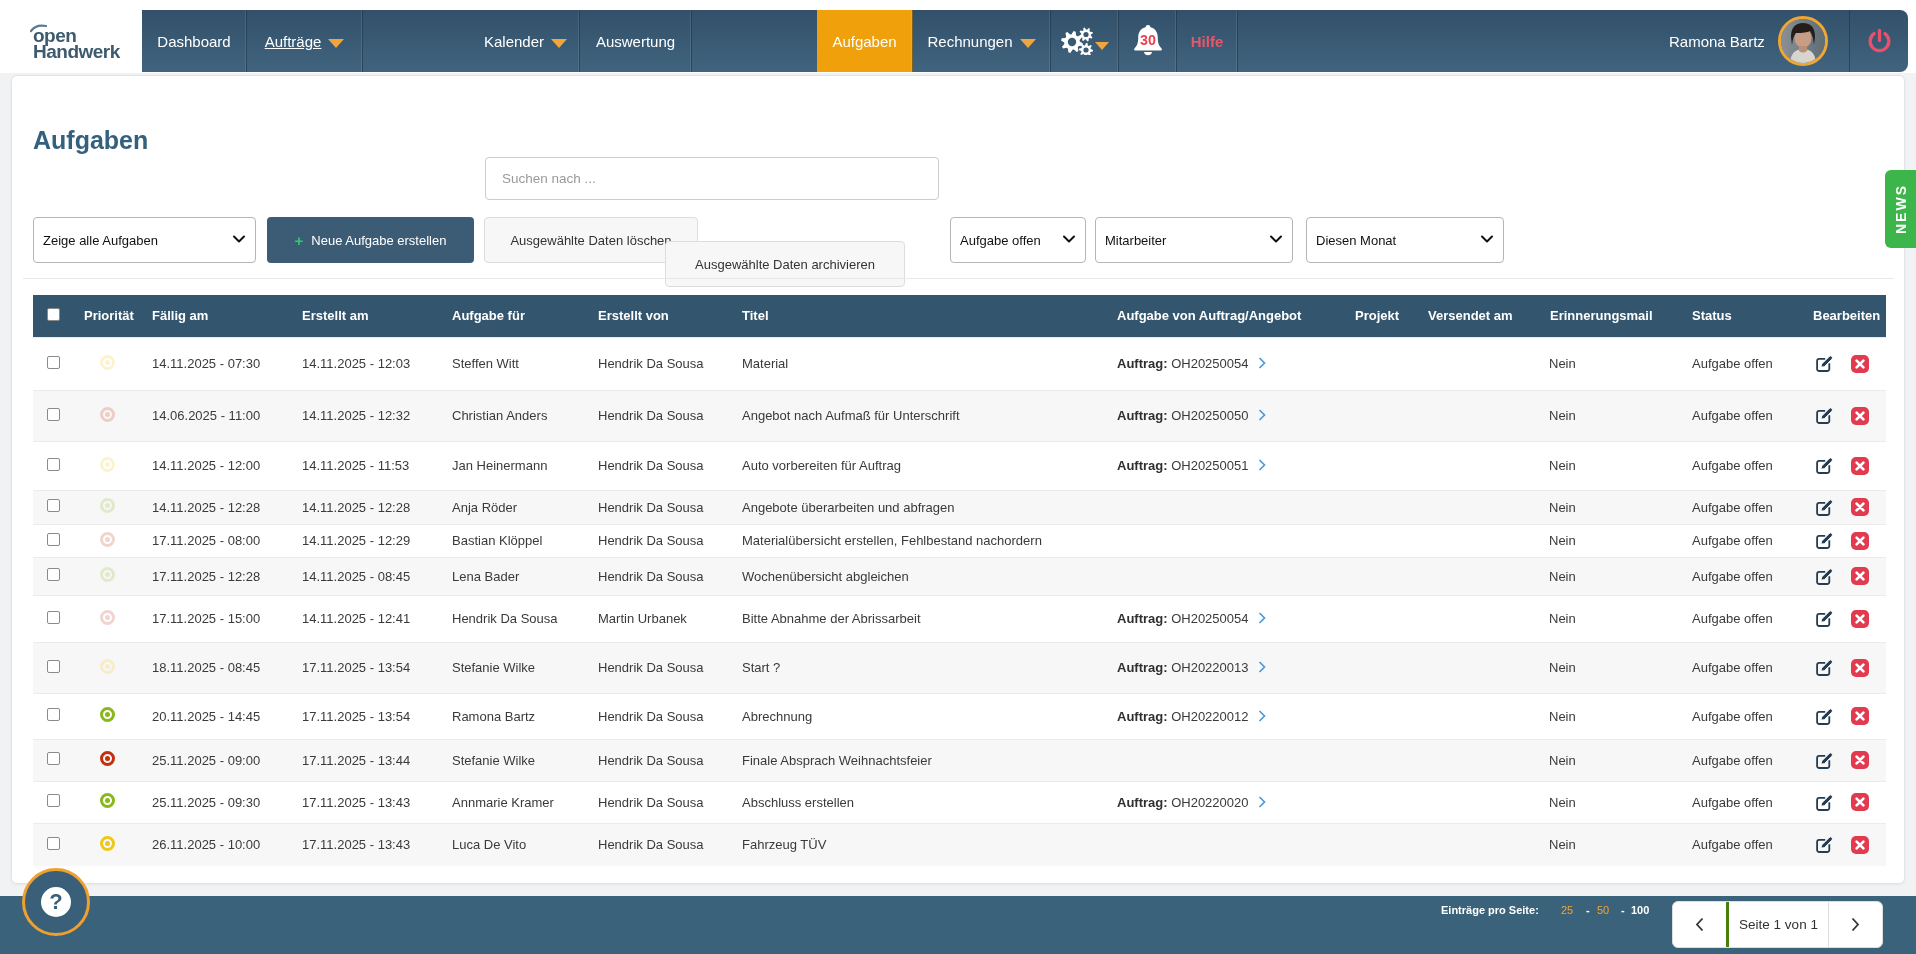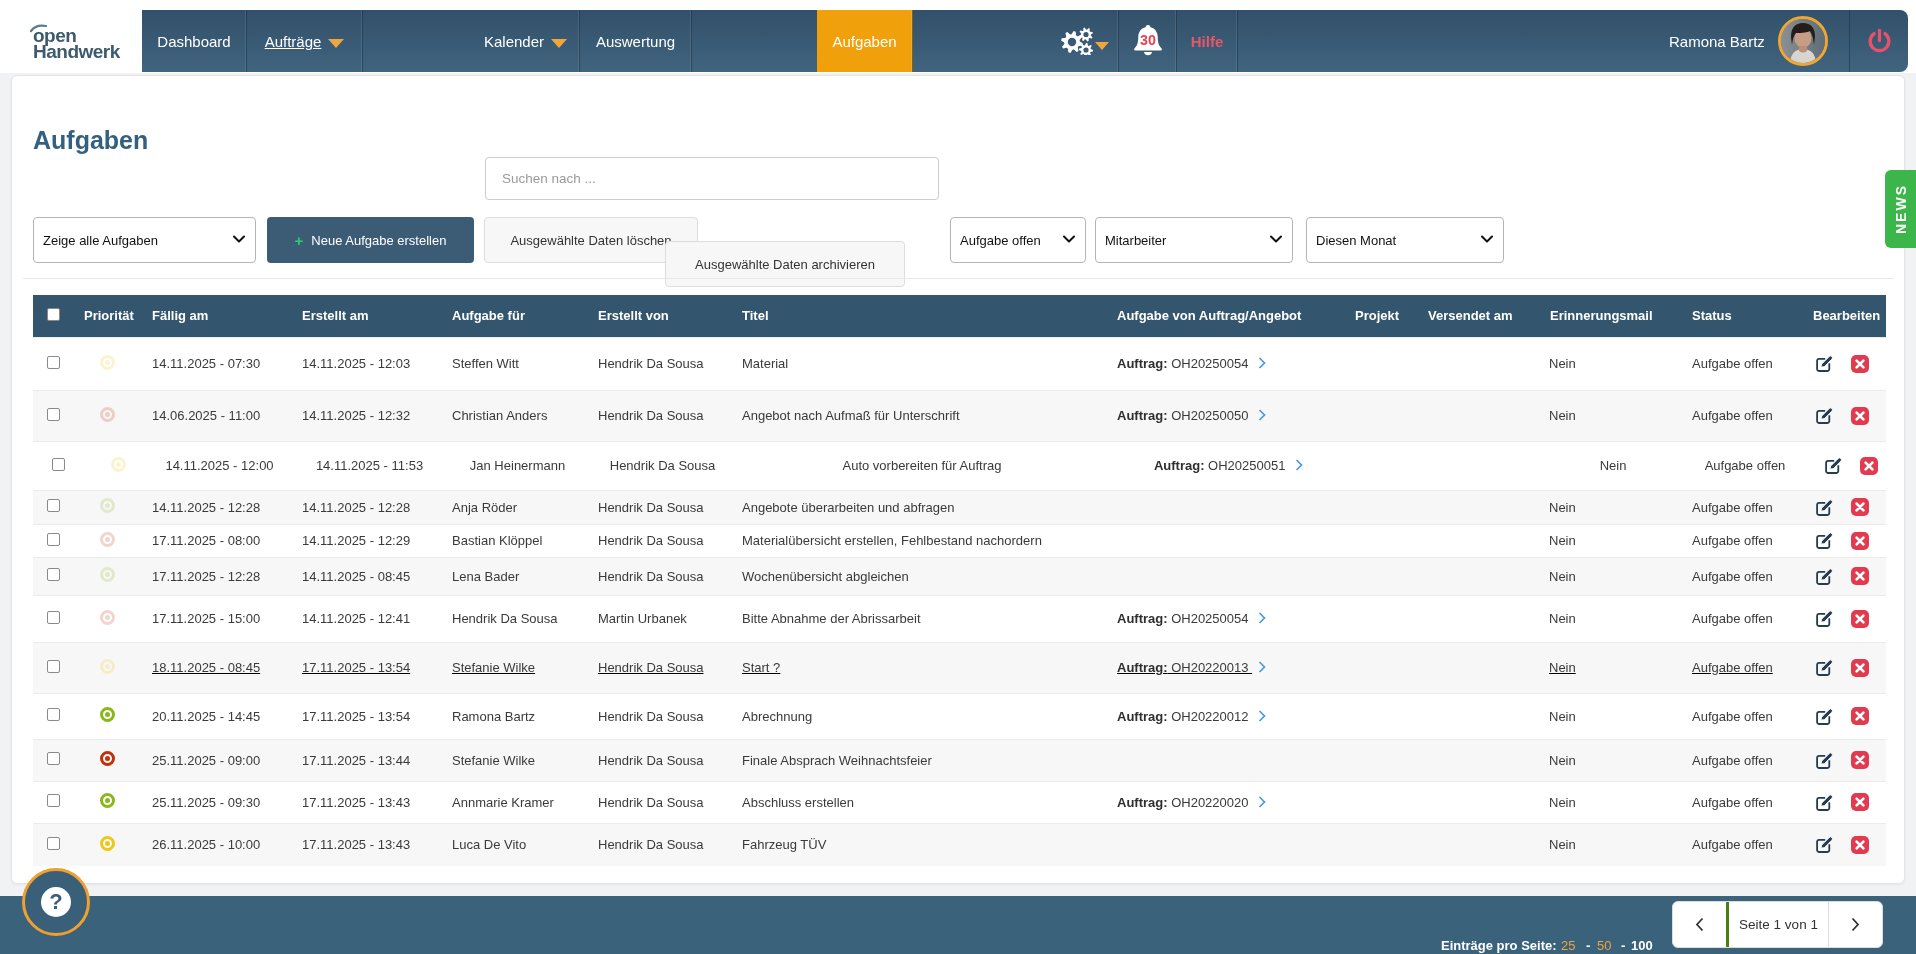--- a/index.html
+++ b/index.html
@@ -38,21 +38,21 @@
 .p-green { border:3px solid #8ab71c; } .p-green::after { background:#8ab71c; left:2px; top:2px; }
 .p-red { border:3px solid #c2300e; } .p-red::after { background:#c2300e; left:2px; top:2px; }
 .p-yellow { border:3px solid #eec819; } .p-yellow::after { background:#eec819; left:2px; top:2px; }
 .pale { opacity:0.2; }
 .lbl { font-weight:bold; color:#2f2f2f; }
 .chev { display:inline-block; vertical-align:-1px; margin-left:6px; }
 .edit-ic { display:inline-block; vertical-align:middle; }
 .del-ic { display:inline-block; vertical-align:middle; margin-left:17px; }
 
 .footer { position:absolute; left:0; top:896px; width:1916px; height:58px; background:#3b627b; }
-.fo-seg { position:absolute; top:938px; color:#fff; font-size:13px; font-weight:bold; }
+.fo-seg { position:absolute; top:904px; color:#fff; font-size:11px; font-weight:bold; }
 .fo-orange { color:#f1a33c; font-weight:normal; }
 .pager { position:absolute; left:1672px; top:901px; width:211px; height:47px; background:#fff; border:1px solid #ddd; border-radius:6px; display:flex; }
 .pager .pg { display:flex; align-items:center; justify-content:center; color:#333; font-size:13.5px; }
 .pager .pg.arrow { width:53px; }
 .pager .pg.mid { flex:1; border-left:3px solid #4d7c0f; border-right:1px solid #ddd; }
 .help { position:absolute; left:22px; top:868px; width:68px; height:68px; border-radius:50%; background:#3a5f78; border:3px solid #efa02f; z-index:10; display:flex; align-items:center; justify-content:center; }
 .help .q { width:30px; height:30px; border-radius:50%; background:#fff; color:#3a5f78; font-weight:bold; font-size:22px; text-align:center; line-height:30px; }
 .news { position:absolute; left:1885px; top:170px; width:31px; height:78px; background:#3cb54a; border-radius:6px 0 0 6px; color:#fff; font-weight:bold; font-size:14px; display:flex; align-items:center; justify-content:center; }
 .news span { transform:rotate(-90deg); letter-spacing:2px; }
 </style>
@@ -65,20 +65,21 @@
       <path d="M1 8 Q6 1 16 3" fill="none" stroke="#5a7a8e" stroke-width="2.2" stroke-linecap="round"></path>
     </svg>
 </div>
 <div class="navbar">
 
   <div class="nav-item" style="left:0;width:105px;">Dashboard</div>
   <div class="nav-item" style="left:105px;width:116px;text-decoration:underline;">Aufträge<span class="caret"></span></div>
   <div class="nav-item" style="left:330px;width:108px;">Kalender<span class="caret"></span></div>
   <div class="nav-item" style="left:438px;width:112px;">Auswertung</div>
   <div class="nav-item active" style="left:675px;width:96px;">Aufgaben</div>
+  <div class="nav-item" style="left:771px;width:138px;">Rechnungen<span class="caret"></span></div>
   <div class="nav-item" style="left:909px;width:68px;" id="gears-cell">
       <svg width="34" height="28" viewBox="-1 -3 34 28">
         <path d="M21.9,13.6 L21.3,15.7 L17.7,16.0 L16.8,17.3 L17.5,20.9 L15.7,22.0 L12.9,19.6 L11.4,19.8 L9.4,22.9 L7.3,22.3 L7.0,18.7 L5.7,17.8 L2.1,18.5 L1.0,16.7 L3.4,13.9 L3.2,12.4 L0.1,10.4 L0.7,8.3 L4.3,8.0 L5.2,6.7 L4.5,3.1 L6.3,2.0 L9.1,4.4 L10.6,4.2 L12.6,1.1 L14.7,1.7 L15.0,5.3 L16.3,6.2 L19.9,5.5 L21.0,7.3 L18.6,10.1 L18.8,11.6 Z M15.2,12.0 A4.2,4.2 0 1,0 6.8,12.0 A4.2,4.2 0 1,0 15.2,12.0 Z" fill="#fff" fill-rule="evenodd"></path>
         <path d="M31.4,7.2 L30.8,8.4 L28.4,8.0 L27.7,8.6 L27.6,11.0 L26.3,11.4 L25.0,9.4 L24.0,9.3 L22.3,10.9 L21.1,10.3 L21.5,7.9 L20.9,7.2 L18.5,7.1 L18.1,5.8 L20.1,4.5 L20.2,3.5 L18.6,1.8 L19.2,0.6 L21.6,1.0 L22.3,0.4 L22.4,-2.0 L23.7,-2.4 L25.0,-0.4 L26.0,-0.3 L27.7,-1.9 L28.9,-1.3 L28.5,1.1 L29.1,1.8 L31.5,1.9 L31.9,3.2 L29.9,4.5 L29.8,5.5 Z M27.6,4.5 A2.6,2.6 0 1,0 22.4,4.5 A2.6,2.6 0 1,0 27.6,4.5 Z" fill="#fff" fill-rule="evenodd"></path>
         <path d="M32.0,20.0 L31.9,21.4 L29.5,21.9 L29.1,22.7 L29.9,24.9 L28.9,25.8 L26.9,24.5 L26.0,24.8 L25.0,27.0 L23.6,26.9 L23.1,24.5 L22.3,24.1 L20.1,24.9 L19.2,23.9 L20.5,21.9 L20.2,21.0 L18.0,20.0 L18.1,18.6 L20.5,18.1 L20.9,17.3 L20.1,15.1 L21.1,14.2 L23.1,15.5 L24.0,15.2 L25.0,13.0 L26.4,13.1 L26.9,15.5 L27.7,15.9 L29.9,15.1 L30.8,16.1 L29.5,18.1 L29.8,19.0 Z M27.6,20.0 A2.6,2.6 0 1,0 22.4,20.0 A2.6,2.6 0 1,0 27.6,20.0 Z" fill="#fff" fill-rule="evenodd"></path>
       </svg>
       <span class="caret" style="margin-left:1px;margin-top:10px;border-left-width:7px;border-right-width:7px;border-top-width:8px;"></span>
     </div>
   <div class="nav-item" style="left:977px;width:58px;" id="bell-cell">
       <svg width="36" height="36" viewBox="0 0 34 34">
@@ -202,21 +203,21 @@
 <td style="padding-left:14px;">Nein</td>
 <td>Aufgabe offen</td>
 <td style="padding-left:17px;white-space:nowrap;"><svg class="edit-ic" width="19" height="19" viewBox="0 0 19 19">
             <path d="M14.3 9.3 V14.9 a2.1 2.1 0 0 1 -2.1 2.1 H4.2 a2.1 2.1 0 0 1 -2.1 -2.1 V6.9 a2.1 2.1 0 0 1 2.1 -2.1 H10.2" fill="none" stroke="#253c52" stroke-width="1.8"></path>
             <path d="M5.9 13.1 L6.6 10.1 L14.2 2.5 a1.9 1.9 0 0 1 2.7 2.7 L9.3 12.8 L5.9 13.1 Z" fill="#253c52" stroke="#fff" stroke-width="1"></path>
           </svg><svg class="del-ic" width="18" height="18" viewBox="0 0 18 18">
             <rect width="18" height="18" rx="5" fill="#e23b50"></rect>
             <path d="M5.6 5.6 L12.4 12.4 M12.4 5.6 L5.6 12.4" stroke="#fff" stroke-width="2.7" stroke-linecap="round"></path>
           </svg></td>
 </tr>
-<tr class="odd" style="height:49px;text-align:center;">
+<tr class="odd" style="height:49px;">
 <td style="padding-left:14px;"><span class="cb"></span></td>
 <td style="padding-left:30px;"><span class="prio p-yellow pale"></span></td>
 <td>14.11.2025 - 12:00</td>
 <td>14.11.2025 - 11:53</td>
 <td>Jan Heinermann</td>
 <td>Hendrik Da Sousa</td>
 <td>Auto vorbereiten für Auftrag</td>
 <td><span class="lbl">Auftrag:</span> OH20250051 <svg class="chev" width="8" height="12" viewBox="0 0 8 12">
             <path d="M1.5 1 L6.5 6 L1.5 11" fill="none" stroke="#4a9add" stroke-width="1.7"></path>
           </svg></td>
@@ -311,21 +312,21 @@
 <td style="padding-left:14px;">Nein</td>
 <td>Aufgabe offen</td>
 <td style="padding-left:17px;white-space:nowrap;"><svg class="edit-ic" width="19" height="19" viewBox="0 0 19 19">
             <path d="M14.3 9.3 V14.9 a2.1 2.1 0 0 1 -2.1 2.1 H4.2 a2.1 2.1 0 0 1 -2.1 -2.1 V6.9 a2.1 2.1 0 0 1 2.1 -2.1 H10.2" fill="none" stroke="#253c52" stroke-width="1.8"></path>
             <path d="M5.9 13.1 L6.6 10.1 L14.2 2.5 a1.9 1.9 0 0 1 2.7 2.7 L9.3 12.8 L5.9 13.1 Z" fill="#253c52" stroke="#fff" stroke-width="1"></path>
           </svg><svg class="del-ic" width="18" height="18" viewBox="0 0 18 18">
             <rect width="18" height="18" rx="5" fill="#e23b50"></rect>
             <path d="M5.6 5.6 L12.4 12.4 M12.4 5.6 L5.6 12.4" stroke="#fff" stroke-width="2.7" stroke-linecap="round"></path>
           </svg></td>
 </tr>
-<tr class="even" style="height:51px;text-decoration:underline;">
+<tr class="even" style="height:51px;">
 <td style="padding-left:14px;"><span class="cb"></span></td>
 <td style="padding-left:30px;"><span class="prio p-yellow pale"></span></td>
 <td>18.11.2025 - 08:45</td>
 <td>17.11.2025 - 13:54</td>
 <td>Stefanie Wilke</td>
 <td>Hendrik Da Sousa</td>
 <td>Start ?</td>
 <td><span class="lbl">Auftrag:</span> OH20220013 <svg class="chev" width="8" height="12" viewBox="0 0 8 12">
             <path d="M1.5 1 L6.5 6 L1.5 11" fill="none" stroke="#4a9add" stroke-width="1.7"></path>
           </svg></td>

